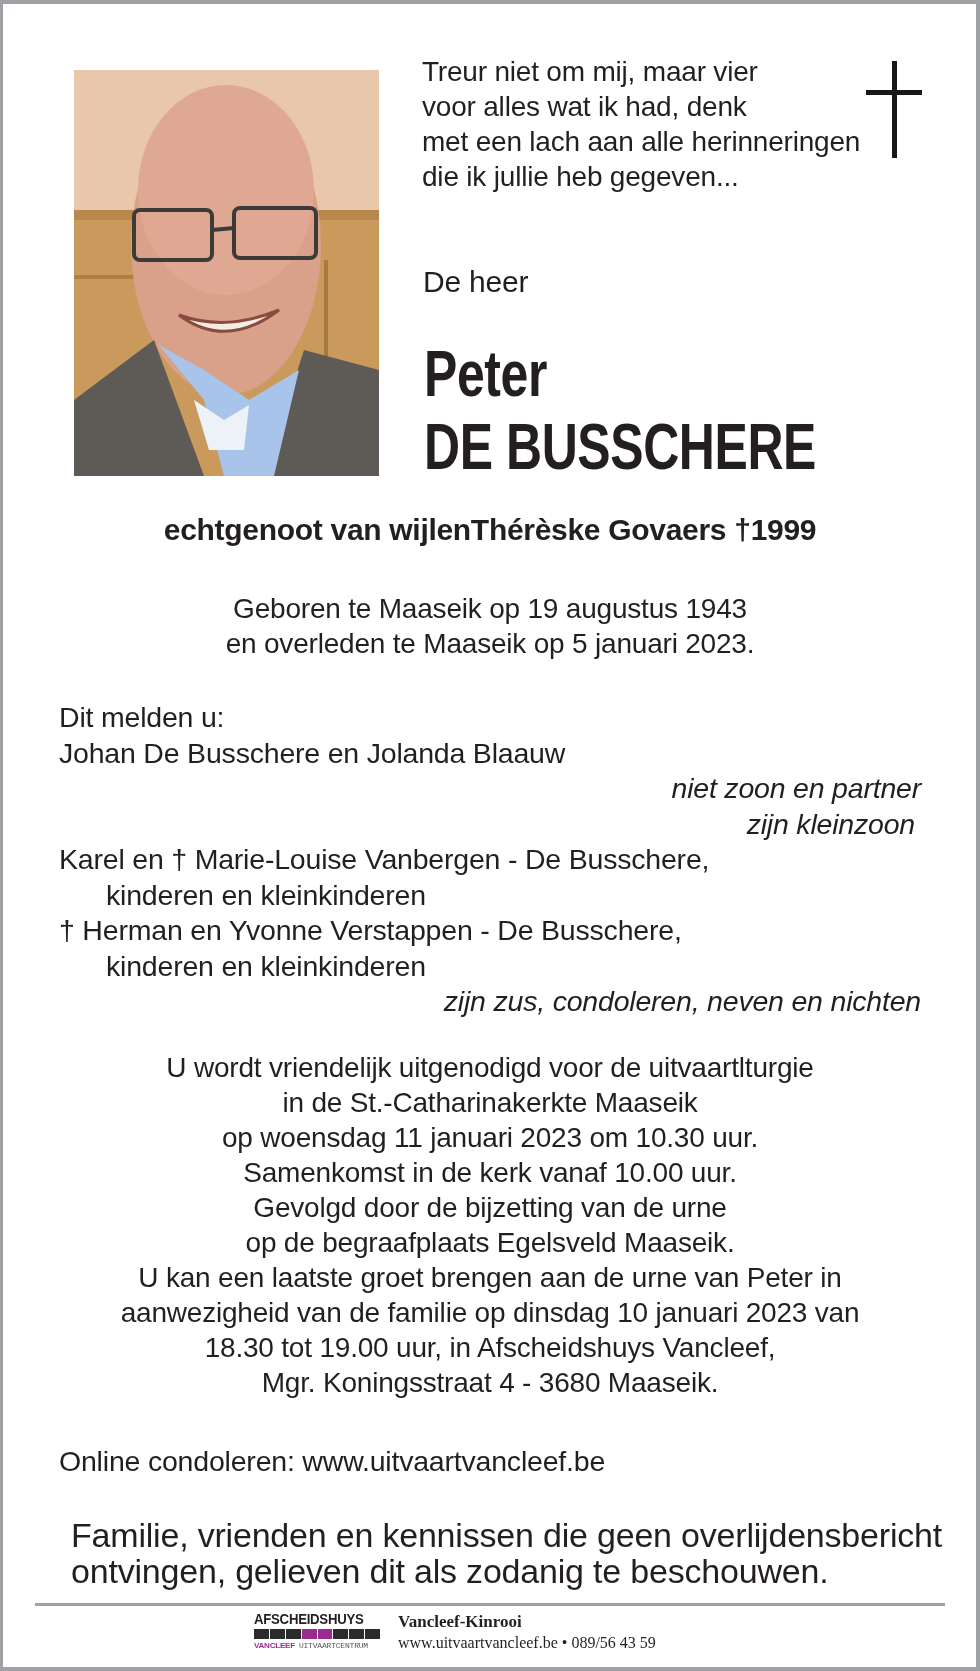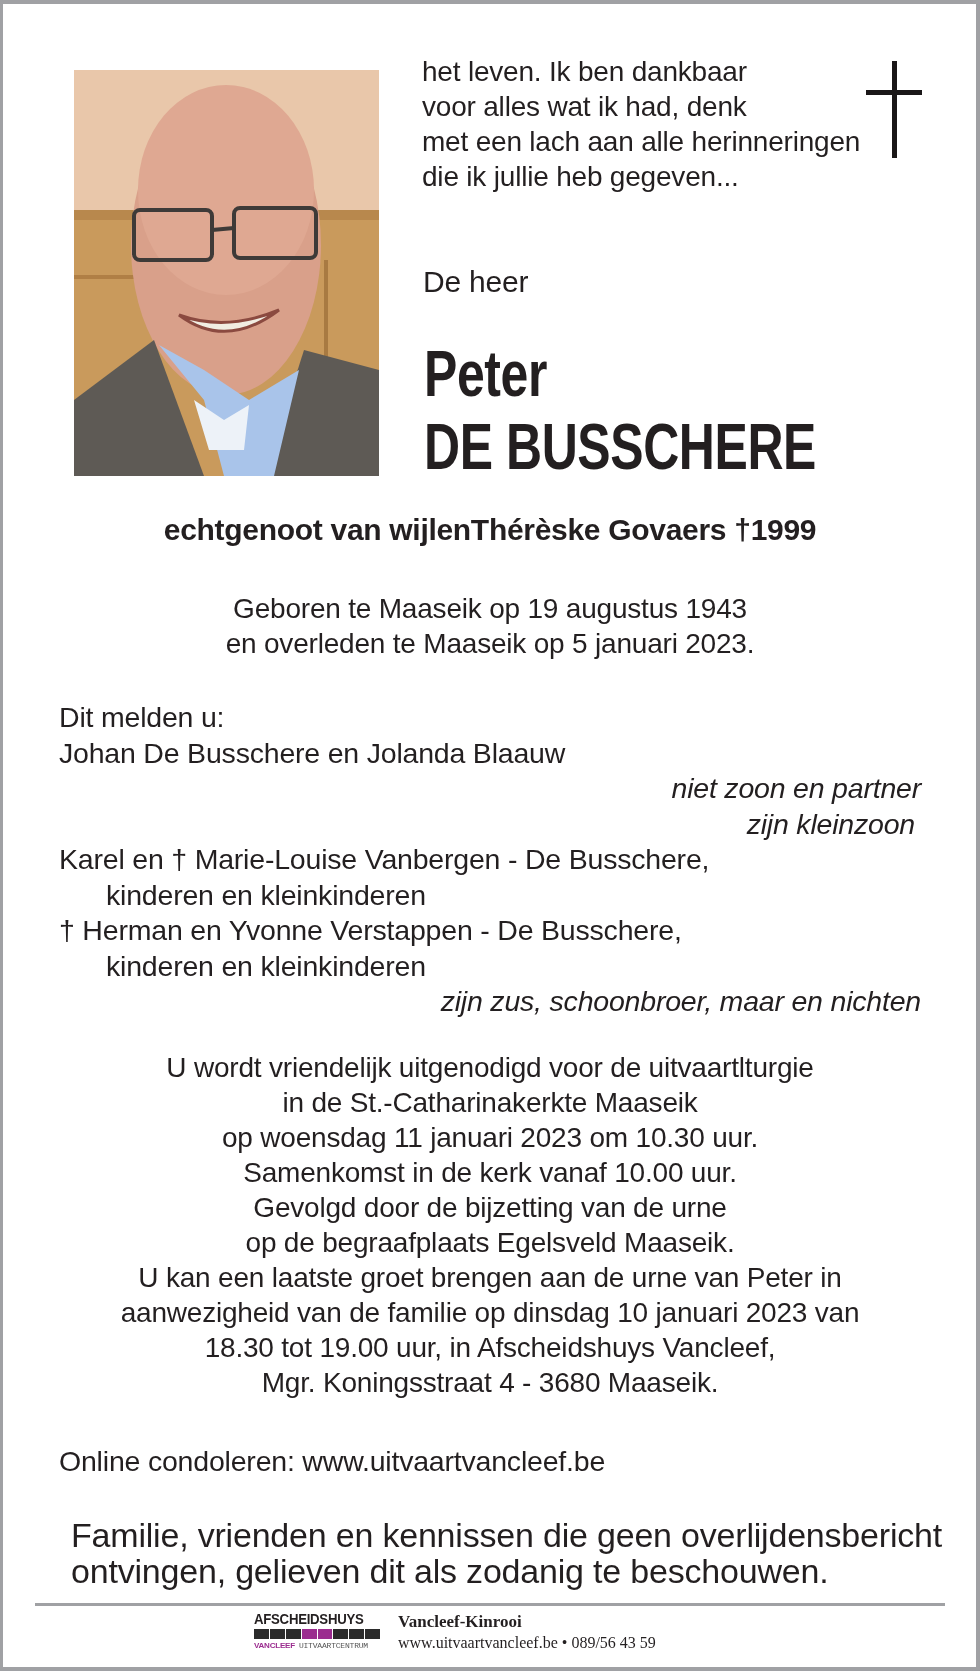--- a/index.html
+++ b/index.html
@@ -79,21 +79,21 @@
     <line x1="138" y1="160" x2="160" y2="158" stroke="#3e3a38" stroke-width="4"></line>
     <path d="M105 245 Q152 280 205 240 Q152 262 105 245Z" fill="#f1ede2" stroke="#8b4a40" stroke-width="3"></path>
     <path d="M0 330 L80 270 L130 406 L0 406Z" fill="#5e5a55"></path>
     <path d="M305 300 L230 280 L190 406 L305 406Z" fill="#5e5a55"></path>
     <path d="M85 275 L130 330 L150 406 L200 406 L225 300 L175 330 L130 300Z" fill="#a9c4ea"></path>
     <path d="M120 330 L150 350 L175 335 L170 380 L135 380Z" fill="#edf2f8"></path>
   </svg>
 </div>
 
 <div class="abs poem light">
-  <div>het leven. Ik ben dankbaar</div>
+  <div>Treur niet om mij, maar vier</div>
   <div>voor alles wat ik had, denk</div>
   <div>met een lach aan alle herinneringen</div>
   <div>die ik jullie heb gegeven...</div>
 </div>
 
 <div class="abs cross">
   <div class="v"></div>
     <div class="h"></div>
 </div>
 
@@ -125,21 +125,21 @@
   <div class="row indent">
     <span>kinderen en kleinkinderen</span>
   </div>
   <div class="row">
     <span>† Herman en Yvonne Verstappen - De Busschere,</span>
   </div>
   <div class="row indent">
     <span>kinderen en kleinkinderen</span>
   </div>
   <div class="row">
-    <span class="rel">zijn zus, schoonbroer, maar en nichten</span>
+    <span class="rel">zijn zus, condoleren, neven en nichten</span>
   </div>
 </div>
 
 <div class="abs center-block invite light">
   <div>U wordt vriendelijk uitgenodigd voor de uitvaartlturgie</div>
   <div>in de St.-Catharinakerkte Maaseik</div>
   <div>op woensdag 11 januari 2023 om 10.30 uur.</div>
   <div>Samenkomst in de kerk vanaf 10.00 uur.</div>
   <div>Gevolgd door de bijzetting van de urne</div>
   <div>op de begraafplaats Egelsveld Maaseik.</div>

